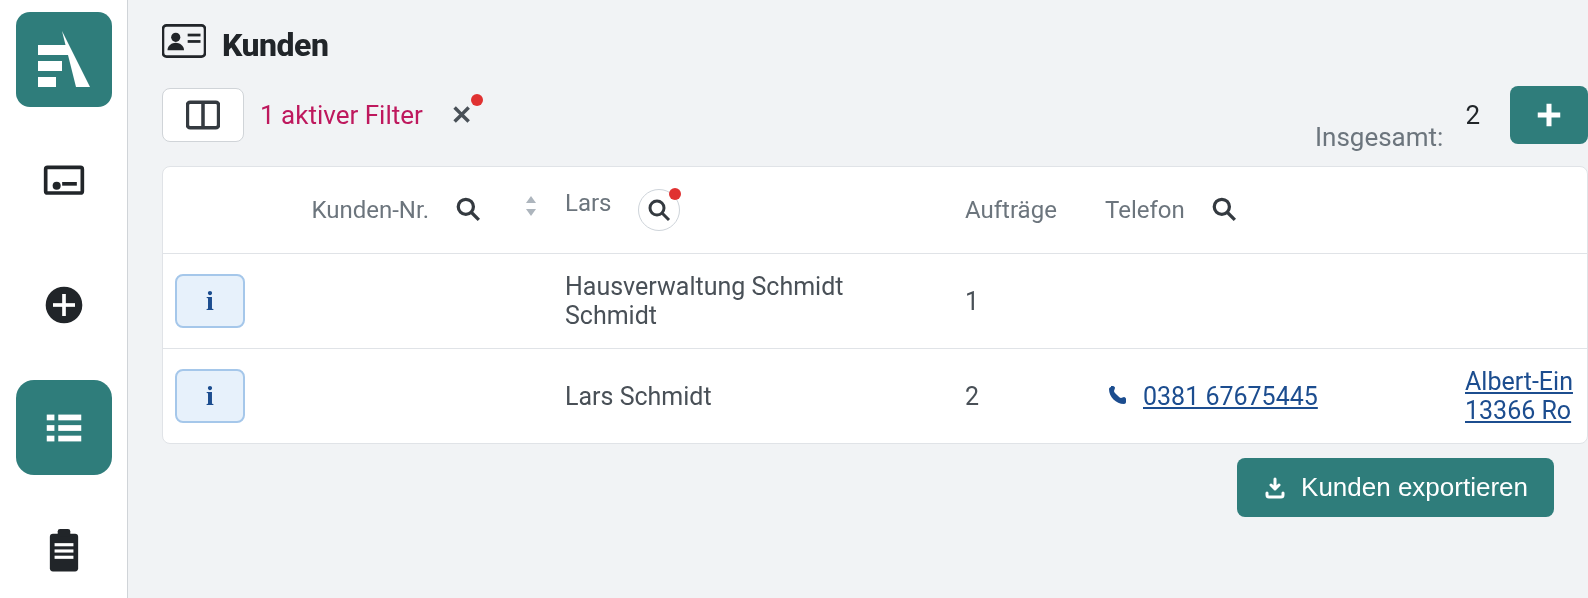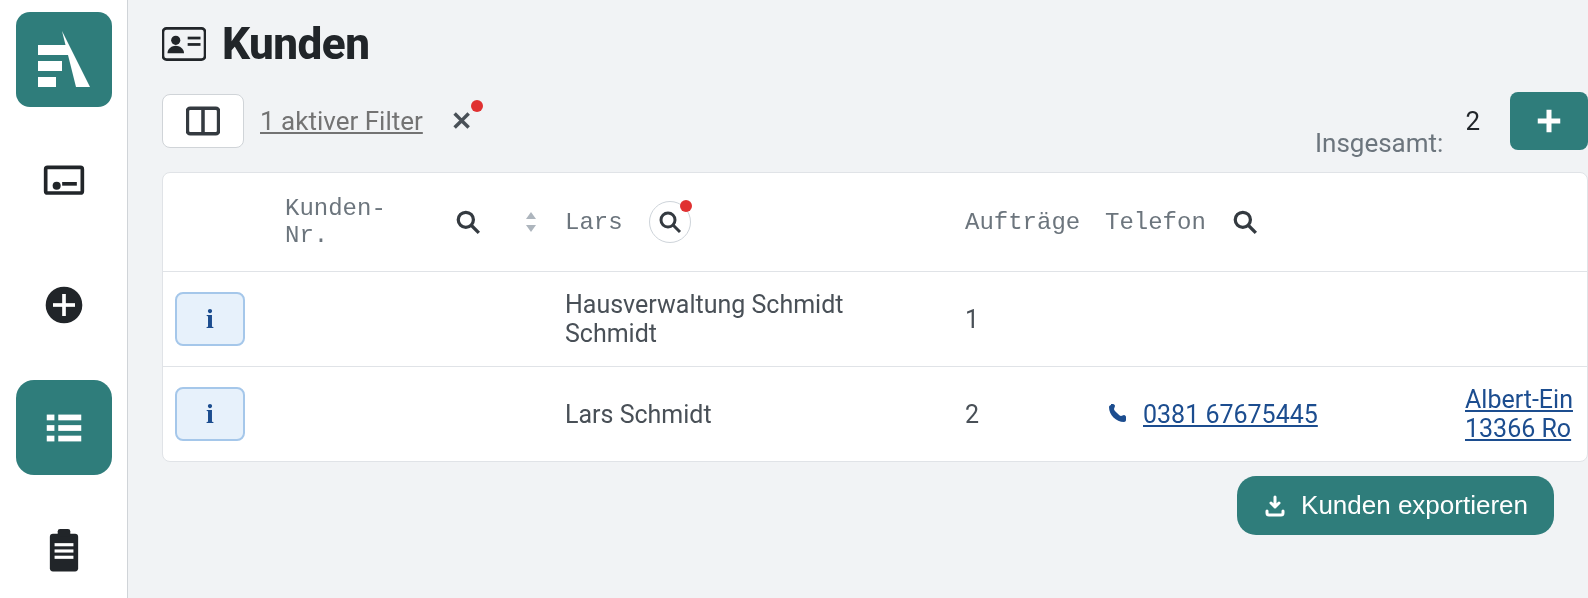--- a/index.html
+++ b/index.html
@@ -50,23 +50,24 @@
     gap: 14px;
     min-width: 0;
   }
 
   .page-heading{
     display:flex;
     align-items:center;
     gap: 16px;
   }
   .page-heading h1{
-    font-size: 44px;
+    font-size: 32px;
     font-weight: 800;
     letter-spacing: -0.5px;
+    margin-top: 8px;
   }
   .heading-icon{
     width: 44px; height: 36px;
   }
 
   
   .toolbar{
     display:flex;
     align-items:center;
     gap: 16px;
@@ -75,24 +76,23 @@
   .columns-btn{
     width: 82px; height: 54px;
     background:#ffffff;
     border:1px solid #d0d4d8;
     border-radius: 8px;
     display:flex;align-items:center;justify-content:center;
     cursor:pointer;
   }
   .filter-summary{
     font-size: 26px;
-    color:#737373;
+    color:#be185d;
     display:flex;
     align-items:center;
-    text-decoration:underline;
   }
   .clear-filter{
     position:relative;
     margin-left:12px;
     font-size: 26px;
     color:#495057;
     cursor:pointer;
     font-weight:700;
   }
   .red-dot{
@@ -138,24 +138,23 @@
     align-items:center;
   }
   .thead{
     border-bottom:1px solid #e0e3e7;
     padding: 22px 0;
     color:#6c757d;
     font-size:24px;
   }
   .th{
     display:flex;
-    align-items:center;
+    align-items:flex-start;
     gap:26px;
     padding: 0 12px;
-    font-family: Liberation Mono, monospace;
   }
   .th.text-right{ justify-content:flex-end; }
   .th .search-icon{
     width:26px;height:26px; cursor:pointer;
   }
   .th .active-search{
     position:relative;
     width:42px;height:42px;
     border:1px solid #ced4da;
     border-radius:50%;
@@ -203,21 +202,21 @@
   
   .footer{
     display:flex;
     justify-content:flex-end;
     padding-right: 34px;
   }
   .export-btn{
     background:#2f7d7b;
     color:#fff;
     border:none;
-    border-radius:19px;
+    border-radius:8px;
     padding: 14px 26px;
     font-size:26px;
     display:flex;align-items:center;gap:14px;
     cursor:pointer;
   }
 
   svg{ display:block; }
 </style>
 </head>
 <body>

